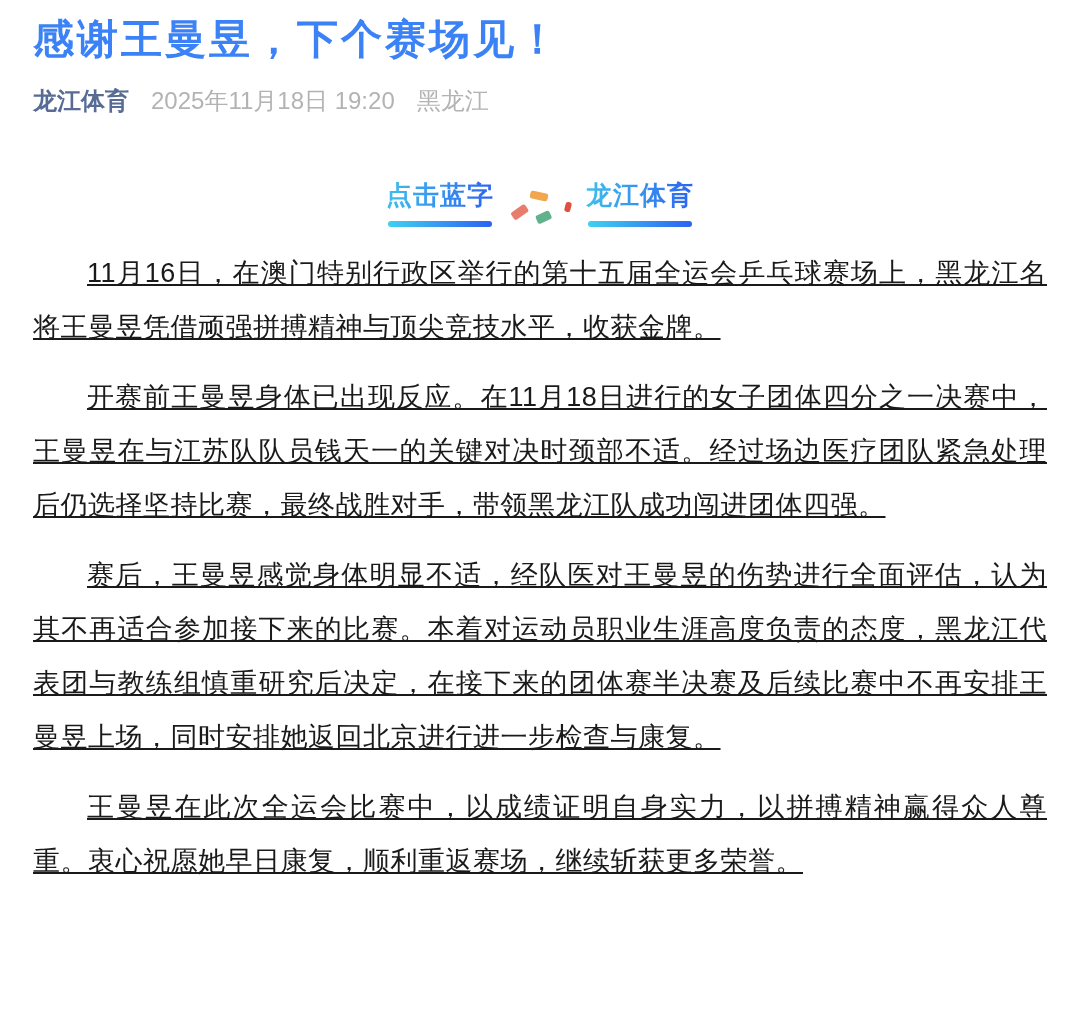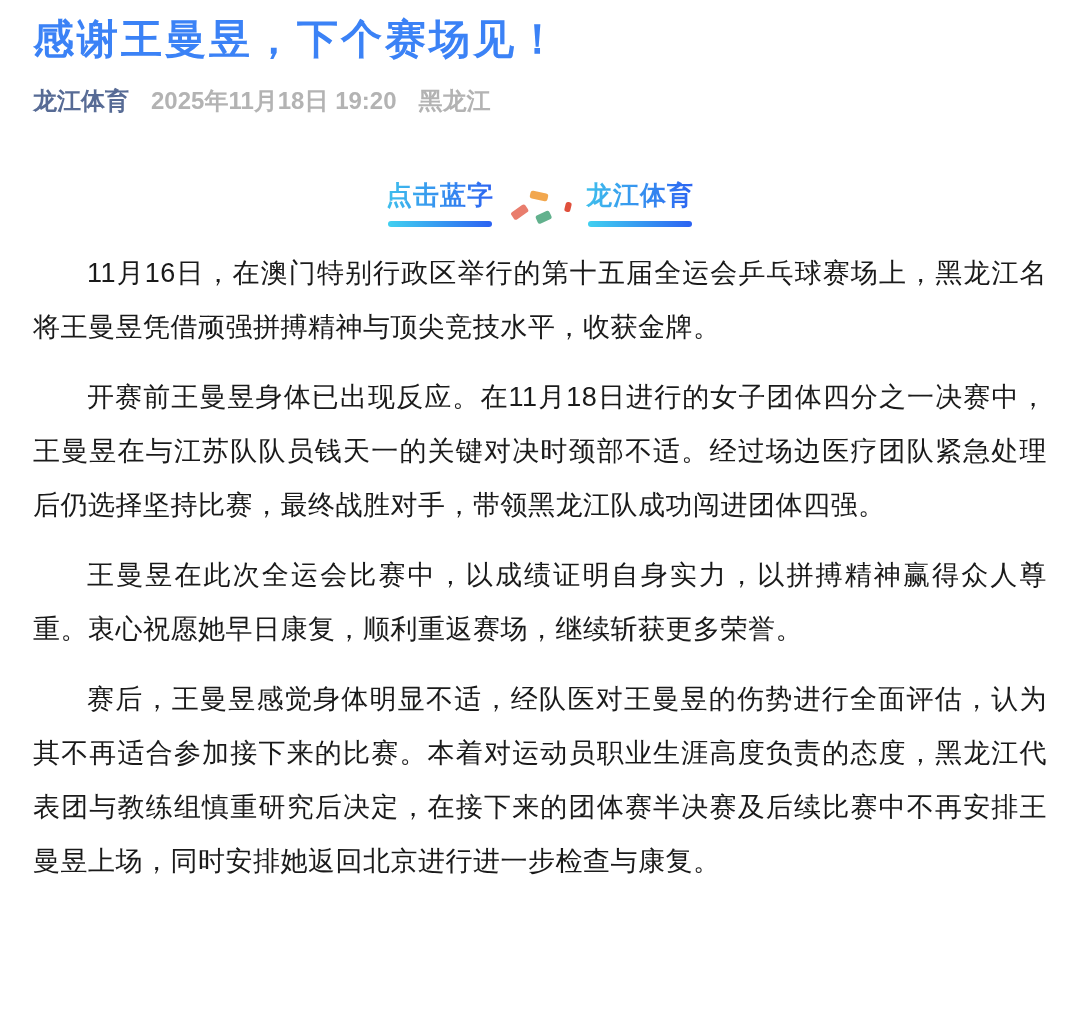--- a/index.html
+++ b/index.html
@@ -24,21 +24,21 @@
 
   .byline {
     margin-top: 18px;
     display: flex;
     align-items: center;
     gap: 22px;
     font-size: 24px;
     line-height: 1.4;
   }
   .author { color: #576b95; font-weight: 600; cursor: pointer; }
-  .meta { color: #b3b3b3; font-weight: bold; }
+  .meta { color: #b3b3b3; }
 
   .banner {
     margin-top: 58px;
     display: flex;
     justify-content: center;
     align-items: center;
   }
   .banner-col { display: flex; flex-direction: column; align-items: center; }
   .banner-text {
     font-size: 26px;
@@ -61,20 +61,21 @@
 
   .article { margin-top: 16px; }
   .article p {
     margin: 0 0 16px;
     font-size: 27px;
     line-height: 54px;
     letter-spacing: 0.5px;
     color: #1a1a1a;
     text-indent: 2em;
     text-align: justify;
+    text-decoration: underline;
   }
   .article p:last-child { margin-bottom: 0; }
 </style>
 </head>
 <body>
 
 <div class="page">
 
   <h1 class="title">感谢王曼昱，下个赛场见！</h1>
 
@@ -97,17 +98,17 @@
     </svg>
     <div class="banner-col">
       <span class="banner-text">龙江体育</span>
       <span class="banner-underline"></span>
     </div>
   </div>
 
   <div class="article">
     <p>11月16日，在澳门特别行政区举行的第十五届全运会乒乓球赛场上，黑龙江名将王曼昱凭借顽强拼搏精神与顶尖竞技水平，收获金牌。</p>
     <p>开赛前王曼昱身体已出现反应。在11月18日进行的女子团体四分之一决赛中，王曼昱在与江苏队队员钱天一的关键对决时颈部不适。经过场边医疗团队紧急处理后仍选择坚持比赛，最终战胜对手，带领黑龙江队成功闯进团体四强。</p>
+    <p>赛后，王曼昱感觉身体明显不适，经队医对王曼昱的伤势进行全面评估，认为其不再适合参加接下来的比赛。本着对运动员职业生涯高度负责的态度，黑龙江代表团与教练组慎重研究后决定，在接下来的团体赛半决赛及后续比赛中不再安排王曼昱上场，同时安排她返回北京进行进一步检查与康复。</p>
     <p>王曼昱在此次全运会比赛中，以成绩证明自身实力，以拼搏精神赢得众人尊重。衷心祝愿她早日康复，顺利重返赛场，继续斩获更多荣誉。</p>
-    <p>赛后，王曼昱感觉身体明显不适，经队医对王曼昱的伤势进行全面评估，认为其不再适合参加接下来的比赛。本着对运动员职业生涯高度负责的态度，黑龙江代表团与教练组慎重研究后决定，在接下来的团体赛半决赛及后续比赛中不再安排王曼昱上场，同时安排她返回北京进行进一步检查与康复。</p>
   </div>
 
 </div>
 
 </body></html>

